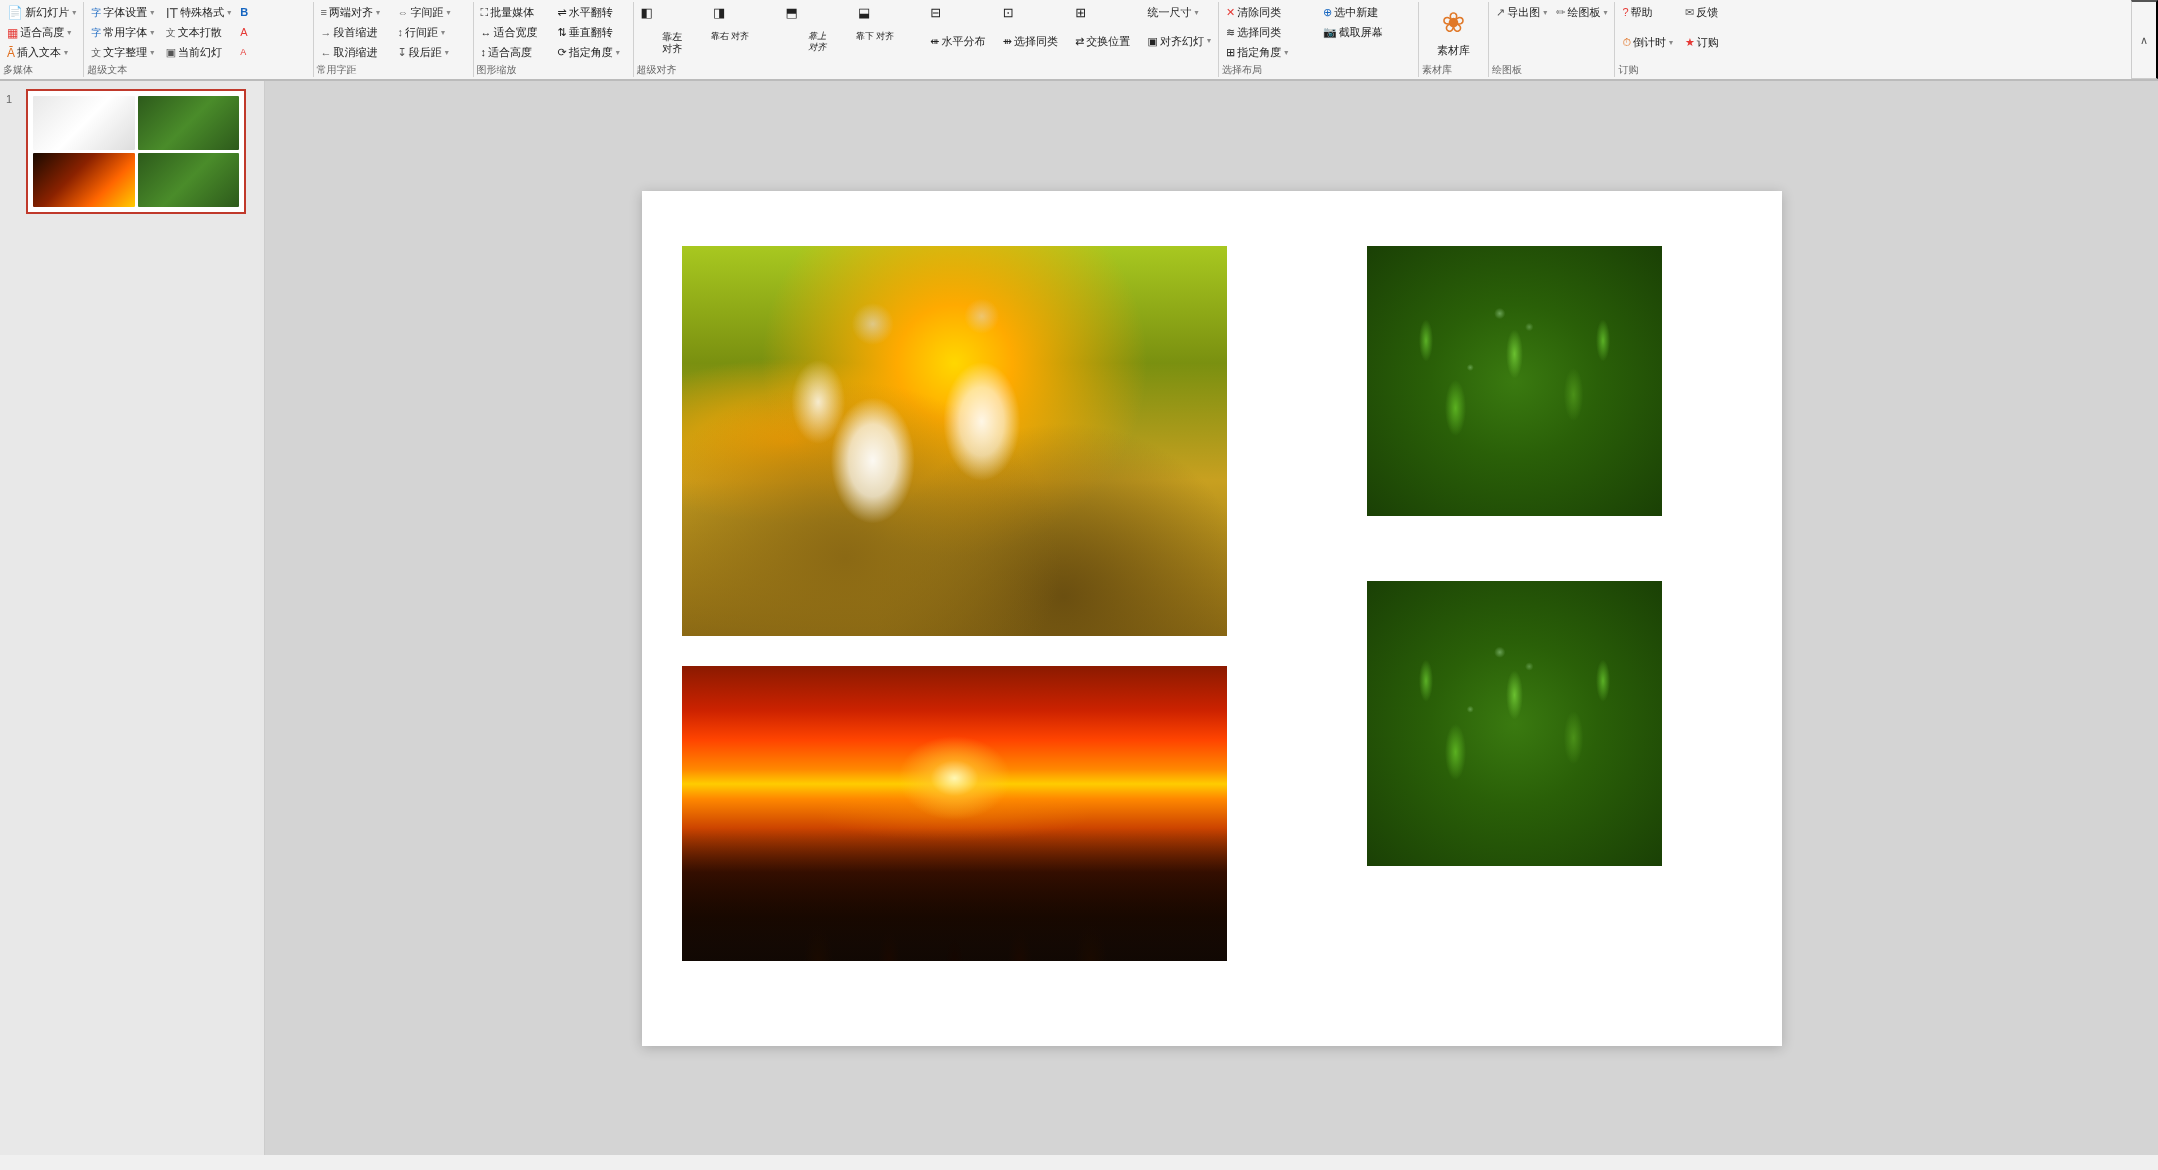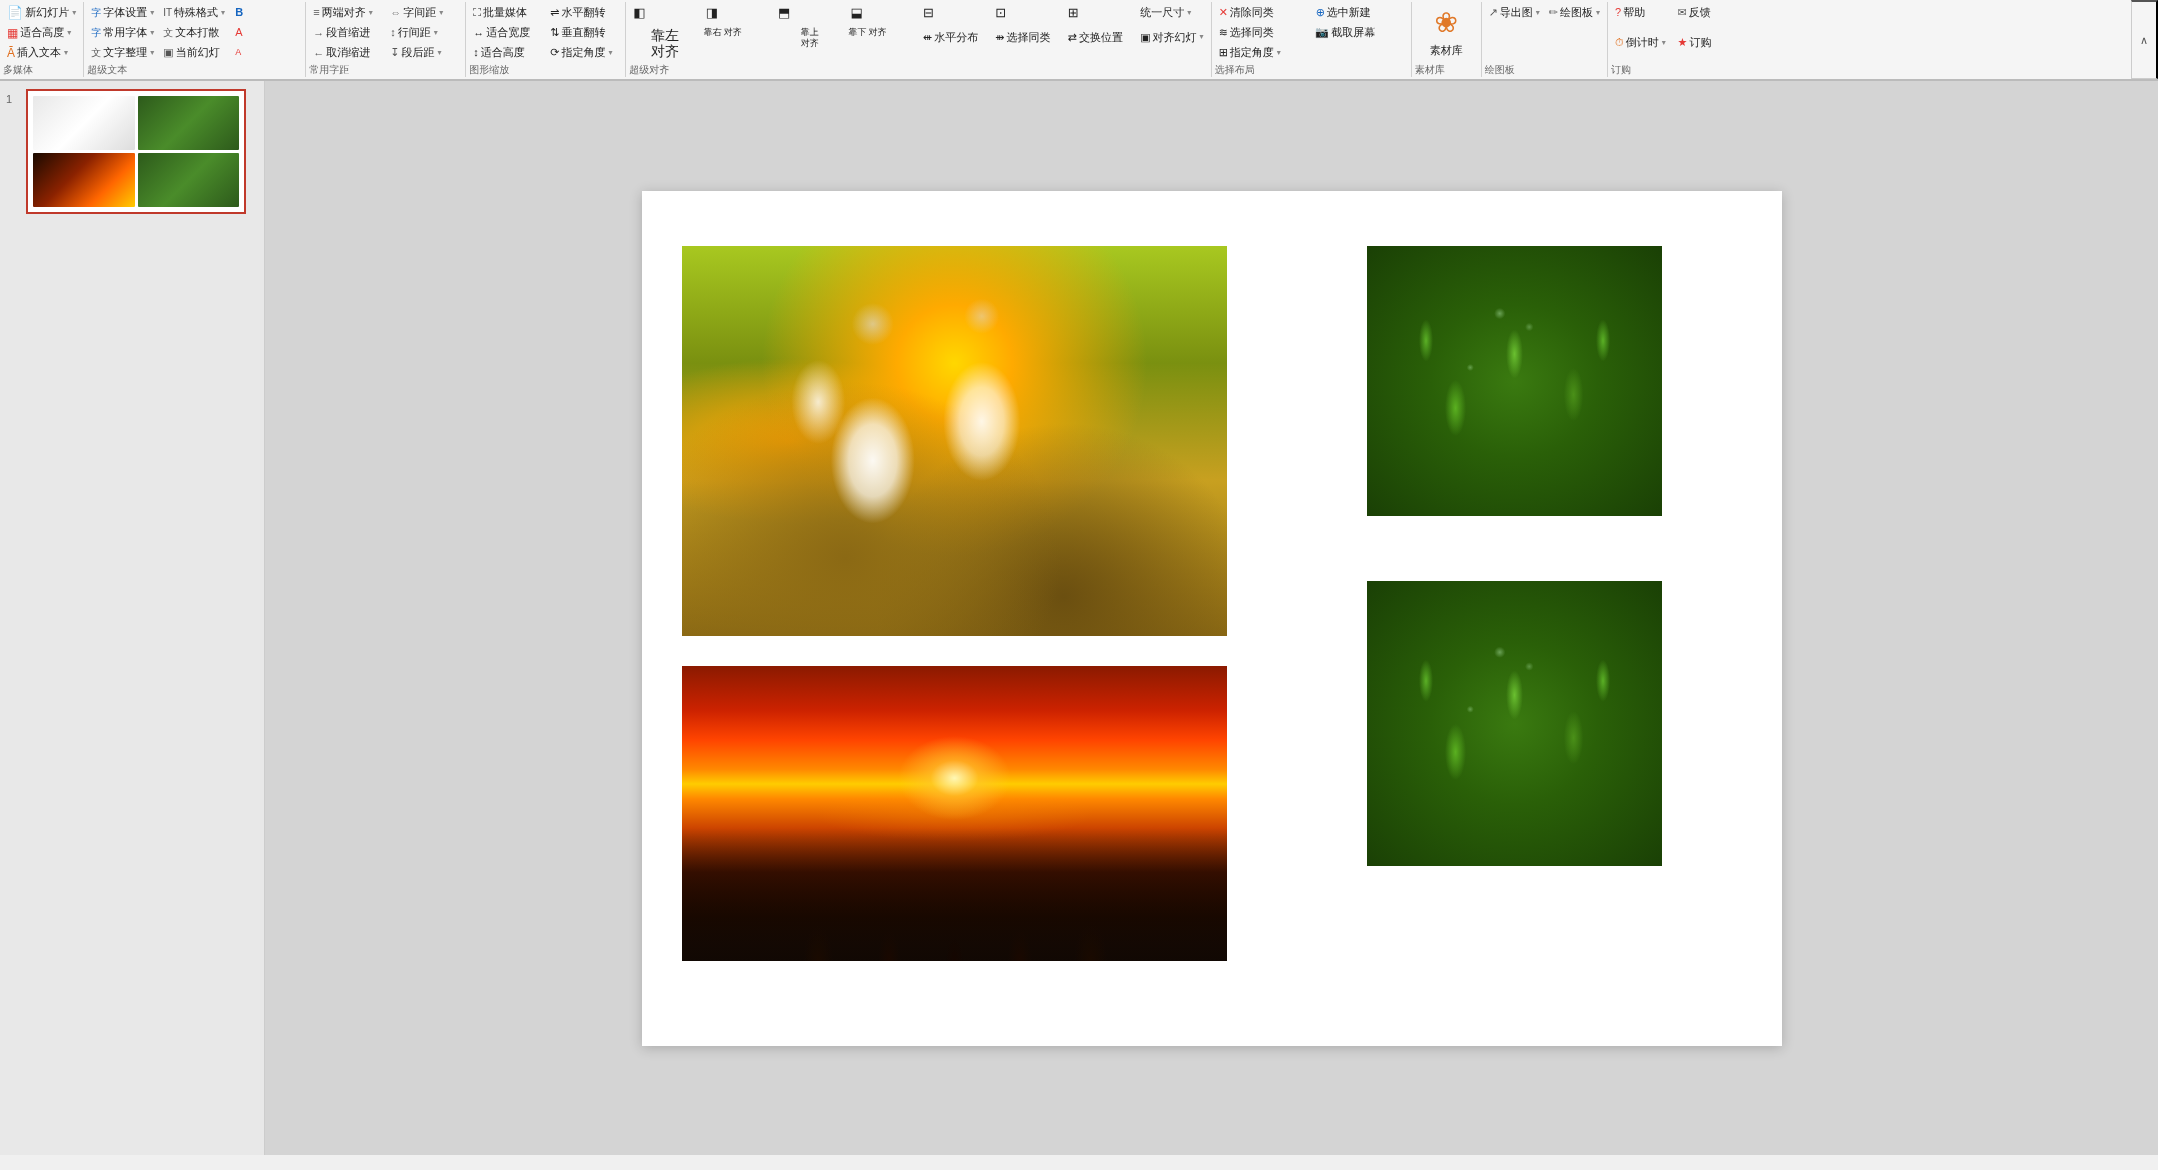--- a/index.html
+++ b/index.html
@@ -285,21 +285,21 @@
     </div>
 
     <div class="rsec" style="min-width:180px;">
       <div class="rsec-body" style="display:grid;grid-template-columns:1fr 1fr 1fr;gap:1px;">
         <button class="rb">
           <span style="color:#1565c0;font-size:10px;">字</span>
           <span>字体设置</span>
             <span class="a">▾</span>
         </button>
         <button class="rb">
-          <span style="color:#555;font-size:10px;">IT</span>
+          <span style="color:#555;font-size:14px;">IT</span>
           <span>特殊格式</span>
             <span class="a">▾</span>
         </button>
         <button class="rb">
           <span style="font-weight:bold;color:#1565c0;">B</span>
         </button>
         <button class="rb">
           <span style="color:#1565c0;font-size:10px;">字</span>
           <span>常用字体</span>
             <span class="a">▾</span>
@@ -396,29 +396,29 @@
       <div class="rsec-body" style="display:grid;grid-template-columns:repeat(8,1fr);gap:1px;">
         <button class="rb" style="font-size:13px;">◧</button>
         <button class="rb" style="font-size:13px;">◨</button>
         <button class="rb" style="font-size:13px;">⬒</button>
         <button class="rb" style="font-size:13px;">⬓</button>
         <button class="rb" style="font-size:13px;">⊟</button>
         <button class="rb" style="font-size:13px;">⊡</button>
         <button class="rb" style="font-size:13px;">⊞</button>
         <button class="rb">统一尺寸<span class="a">▾</span></button>
 
-        <button class="rb" style="font-size:14px;flex-direction:column;height:auto;padding:0 2px;">
+        <button class="rb" style="font-size:10px;flex-direction:column;height:auto;padding:0 2px;">
           <span>靠左</span>
             <span>对齐</span>
         </button>
         <button class="rb" style="font-size:9px;flex-direction:row;height:auto;padding:0 2px;">
           <span>靠右</span>
             <span>对齐</span>
         </button>
-        <button class="rb" style="font-size:9px;flex-direction:column;height:auto;padding:0 2px;">
+        <button class="rb" style="font-size:9px;flex-direction:column;height:auto;padding:0 2px;font-style:italic;">
           <span>靠上</span>
             <span>对齐</span>
         </button>
         <button class="rb" style="font-size:9px;flex-direction:row;height:auto;padding:0 2px;">
           <span>靠下</span>
             <span>对齐</span>
         </button>
         <button class="rb">
             <span>⇺</span>
             <span>水平分布</span>

